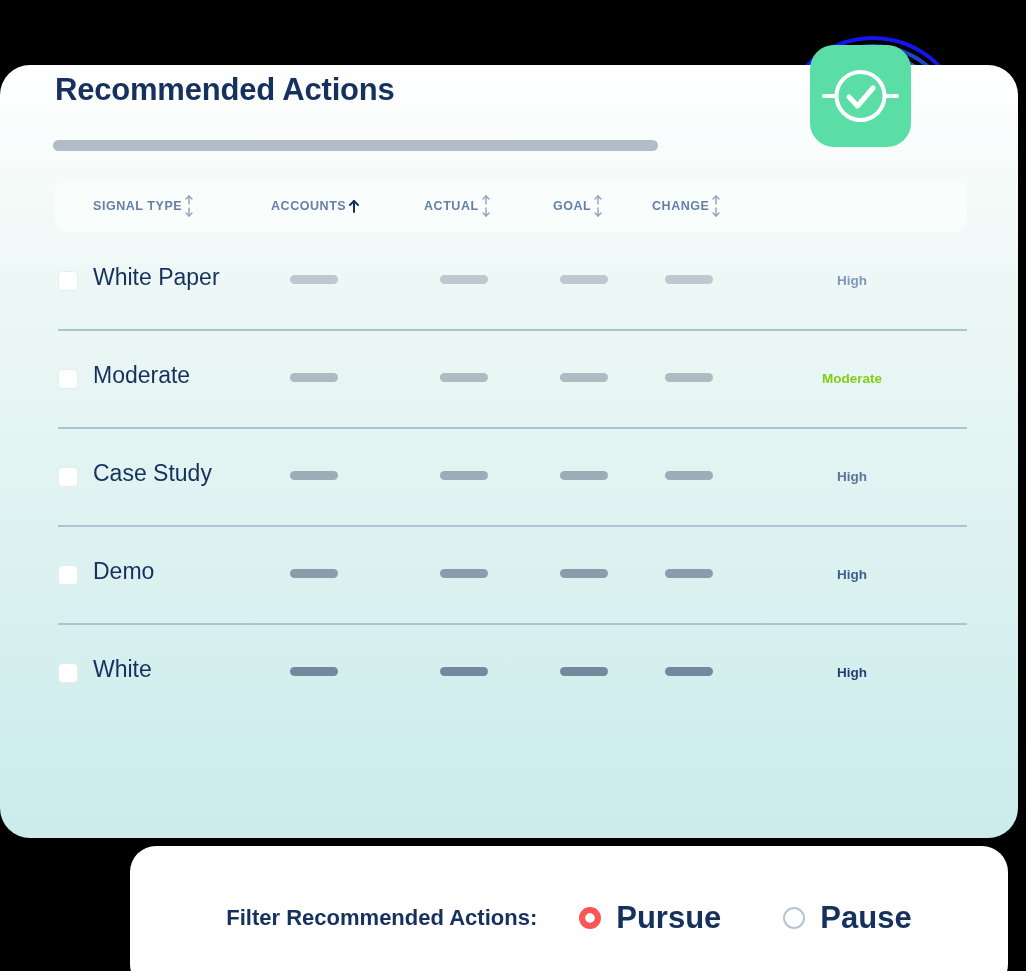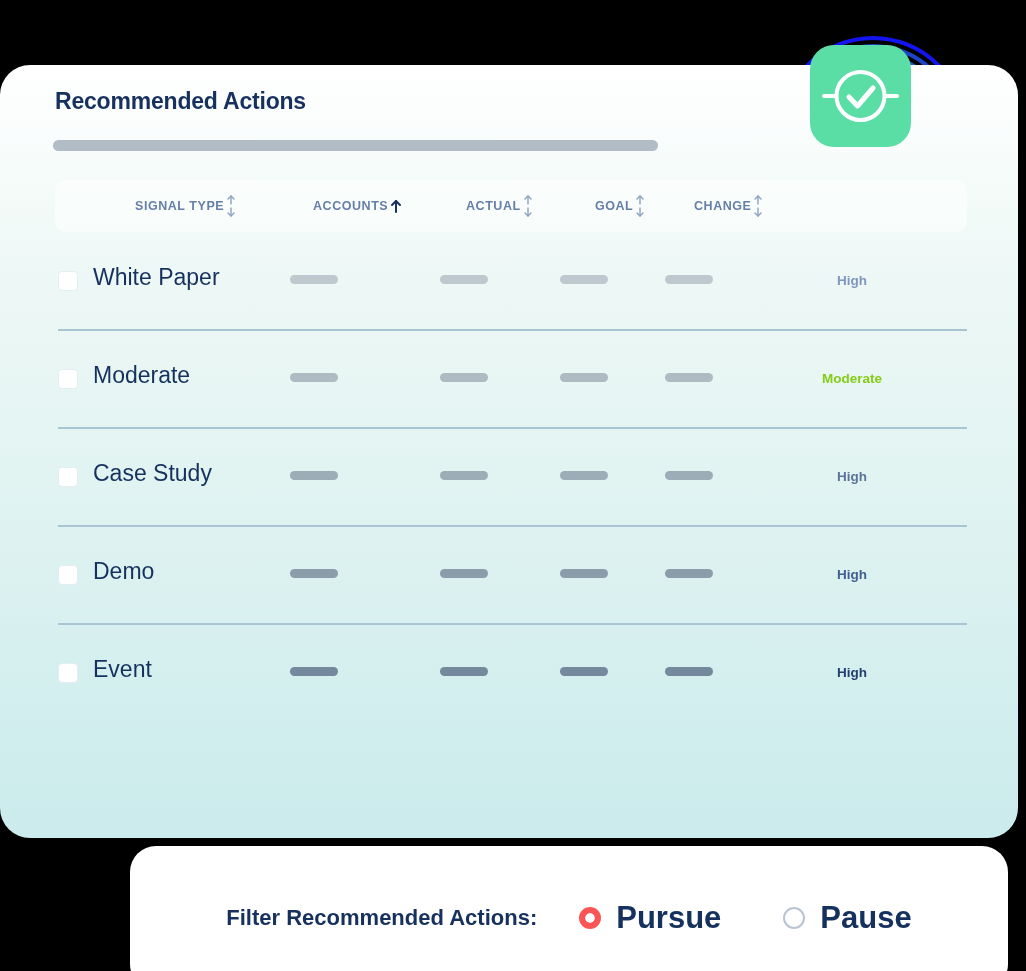--- a/index.html
+++ b/index.html
@@ -50,22 +50,22 @@
         #daf1f0 68%,
         #d2eeee 84%,
         #cbebec 100%);
     overflow: hidden;
   }
 
   
   .page-title {
     position: absolute;
     left: 55px;
-    top: 88px;
-    font-size: 23px;
+    top: 72px;
+    font-size: 31px;
     font-weight: bold;
     color: #16315e;
     letter-spacing: -0.2px;
     white-space: nowrap;
   }
 
   
   .title-bar {
     position: absolute;
     left: 53px;
@@ -96,21 +96,20 @@
     top: 0;
     height: 52px;
     display: flex;
     align-items: center;
     gap: 2px;
     font-size: 12.5px;
     font-weight: bold;
     letter-spacing: 0.55px;
     color: #657fa8;
     white-space: nowrap;
-    margin-left: 42px;
   }
 
   .sort-ic { display: block; }
 
   
   .row {
     position: relative;
     height: 98px;
   }
   .sep {
@@ -346,21 +345,21 @@
           <div class="rlabel">Demo</div>
           <div class="ph" style="left: 235px; background: rgb(139, 157, 171);"></div>
           <div class="ph" style="left: 385px; background: rgb(139, 157, 171);"></div>
           <div class="ph" style="left: 505px; background: rgb(139, 157, 171);"></div>
           <div class="ph" style="left: 610px; background: rgb(139, 157, 171);"></div>
           <div class="winf" style="left: 797px; color: rgb(64, 96, 143);">High</div>
           <div class="sep"></div>
         </div>
         <div class="row">
           <div class="chk"></div>
-          <div class="rlabel">Event</div>
+          <div class="rlabel">White</div>
           <div class="ph" style="left: 235px; background: rgb(116, 137, 155);"></div>
           <div class="ph" style="left: 385px; background: rgb(116, 137, 155);"></div>
           <div class="ph" style="left: 505px; background: rgb(116, 137, 155);"></div>
           <div class="ph" style="left: 610px; background: rgb(116, 137, 155);"></div>
           <div class="winf" style="left: 797px; color: rgb(37, 64, 111);">High</div>
         </div>
       </div>
   </div>
 
   <div class="filter-panel">

